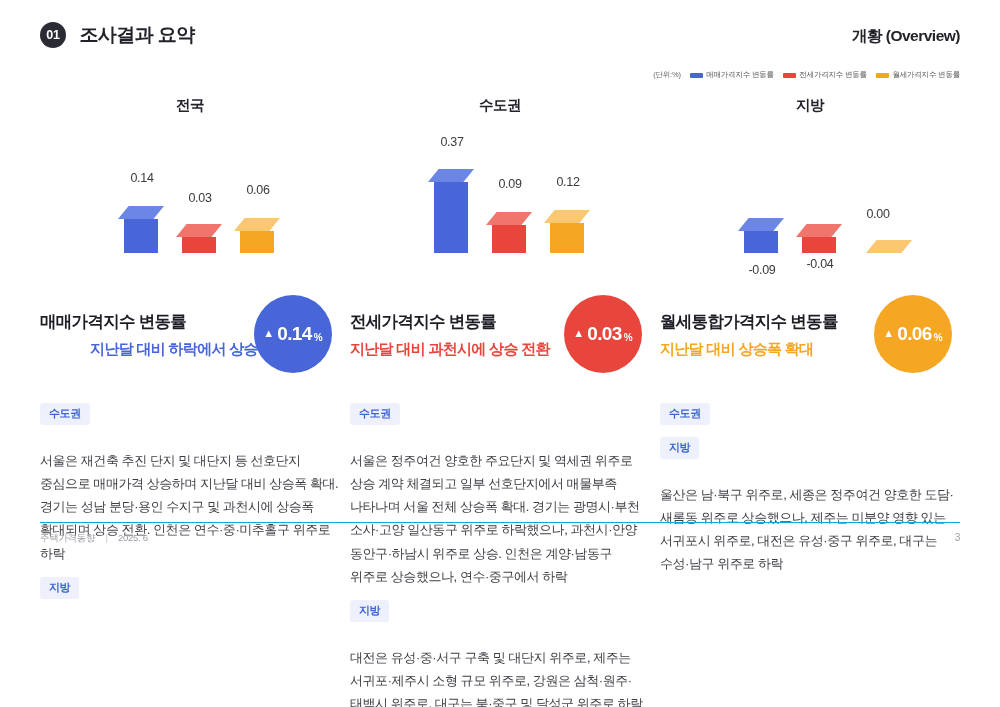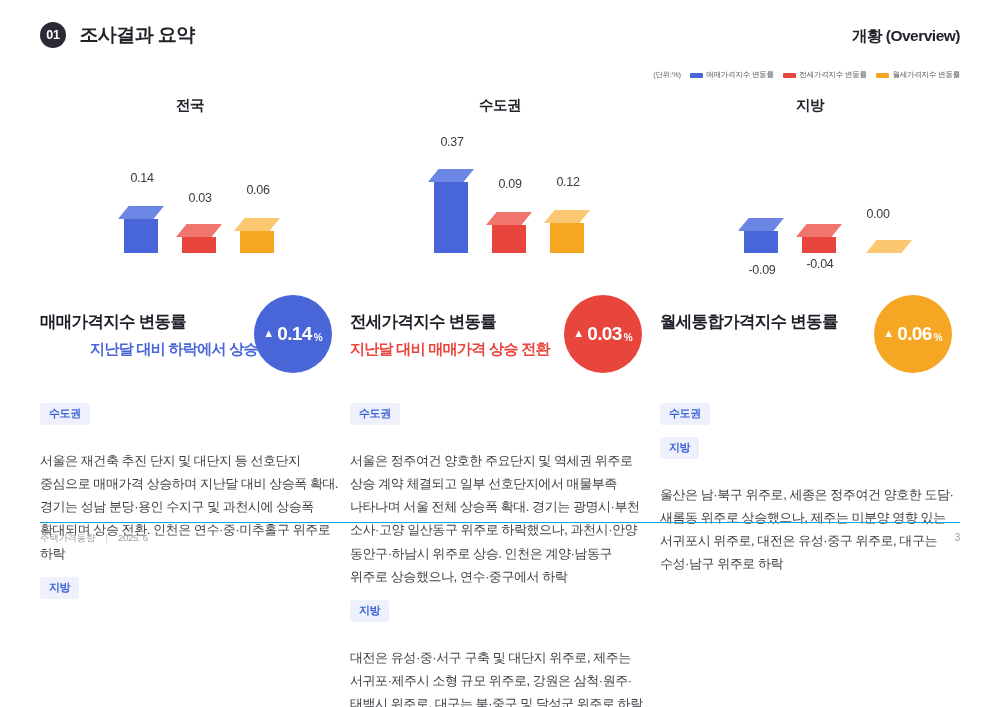--- a/index.html
+++ b/index.html
@@ -311,21 +311,21 @@
             <div class="bar3d">
               <div class="bar-body" style="height:30px;background:#f5a623;"></div>
               <div class="bar-top" style="bottom:30px;background:#fbc771;clip-path:polygon(23% 0,100% 0,77% 100%,0 100%);"></div>
             </div>
           </div>
         </div>
       </div>
 
       <div class="headline">
         <div class="h-title">전세가격지수 변동률</div>
-        <div class="h-sub" style="color:#e8453c;">지난달 대비 매매가격 상승 전환</div>
+        <div class="h-sub" style="color:#e8453c;">지난달 대비 과천시에 상승 전환</div>
         <div class="badge" style="background:#e8453c;">
           <span class="tri">▲</span>
           <span class="num">0.03</span>
           <span class="pct">%</span>
         </div>
       </div>
 
       <div class="note">
         <span class="note-tag">수도권</span>
         <div class="note-body">서울은 정주여건 양호한 주요단지 및 역세권 위주로 상승 계약 체결되고 일부 선호단지에서 매물부족 나타나며 서울 전체 상승폭 확대. 경기는 광명시·부천 소사·고양 일산동구 위주로 하락했으나, 과천시·안양 동안구·하남시 위주로 상승. 인천은 계양·남동구 위주로 상승했으나, 연수·중구에서 하락</div>
@@ -362,20 +362,21 @@
             <div class="val-label" style="bottom:68px;">0.00</div>
             <div class="bar3d" style="bottom:36px;">
               <div class="diamond" style="bottom:0;background:#fbc771;clip-path:polygon(23% 0,100% 0,77% 100%,0 100%);"></div>
             </div>
           </div>
         </div>
       </div>
 
       <div class="headline">
         <div class="h-title">월세통합가격지수 변동률</div>
+        <div class="h-sub" style="color:#f5a623;">지난달 대비 상승폭 확대</div>
         <div class="badge" style="background:#f5a623;">
           <span class="tri">▲</span>
           <span class="num">0.06</span>
           <span class="pct">%</span>
         </div>
       </div>
 
       <div class="note">
         <span class="note-tag">수도권</span>
       </div>

